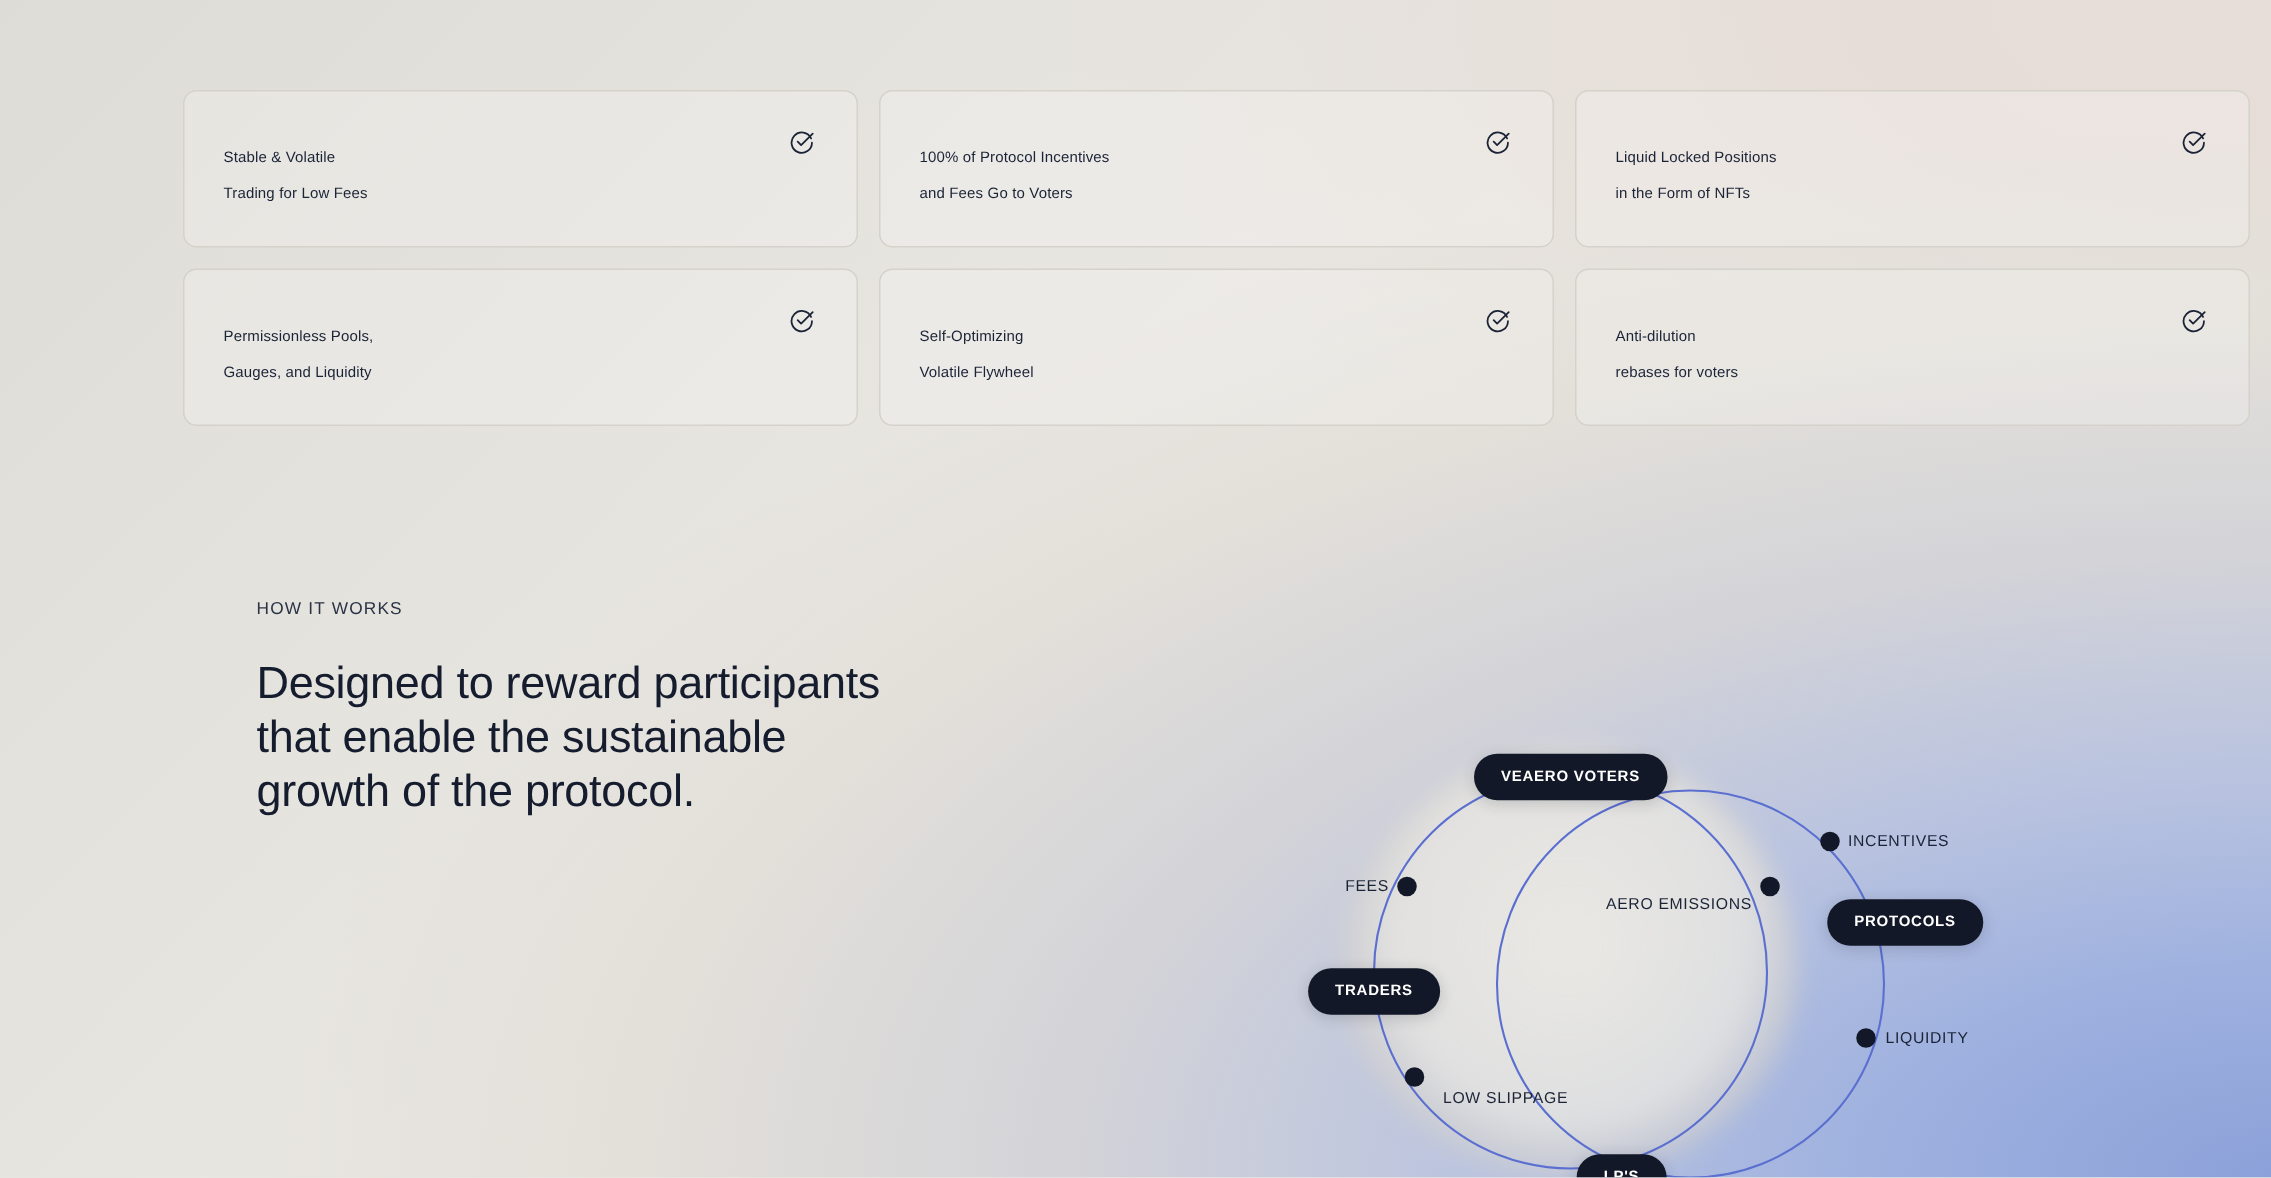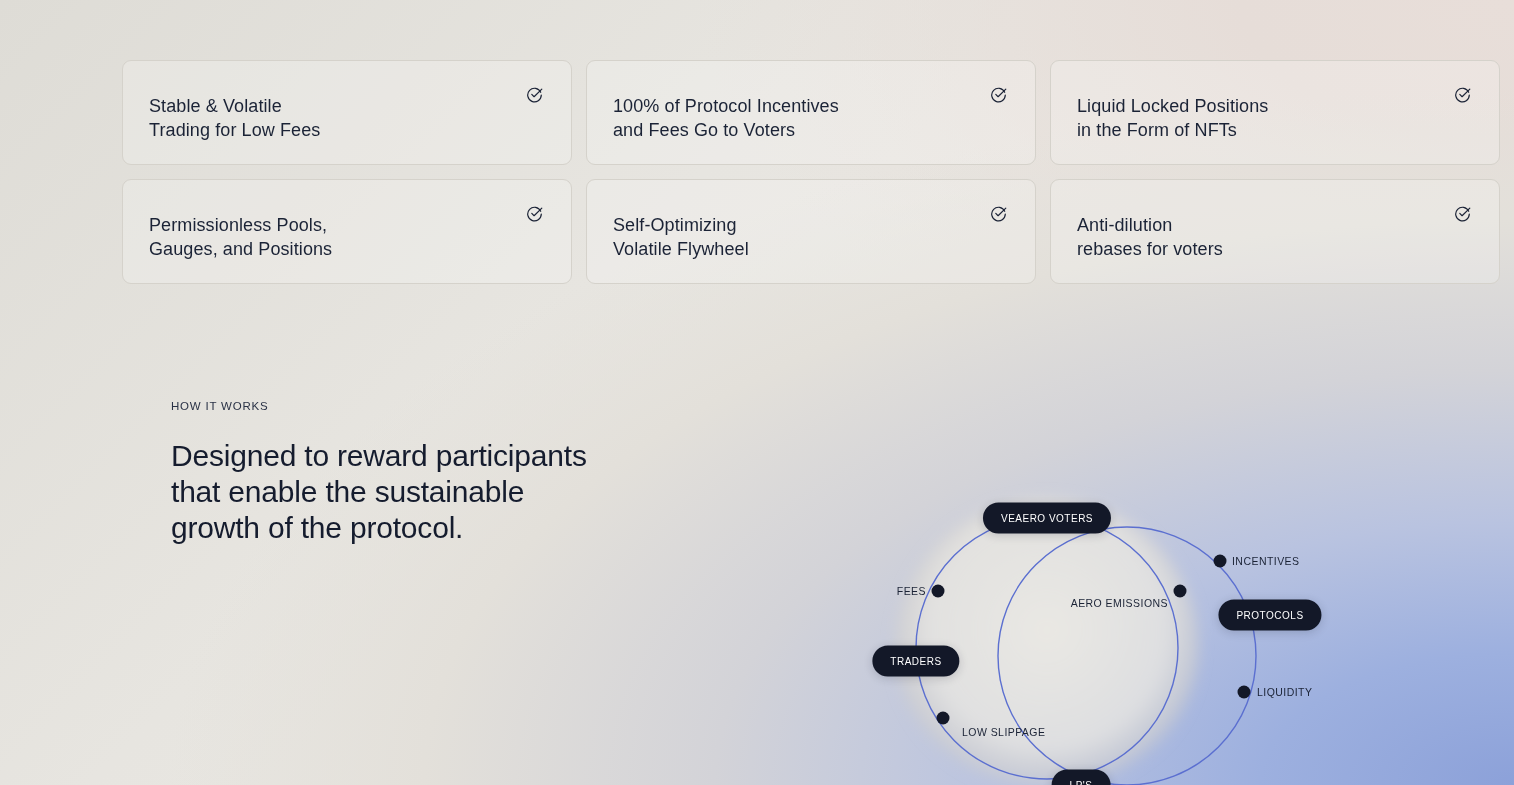--- a/index.html
+++ b/index.html
@@ -36,21 +36,21 @@
   }
   .card {
     position:relative;
     height:105px;
     border:1px solid #d5d2cb;
     border-radius:9px;
     background:rgba(255,255,255,0.22);
     padding:33px 0 0 26px;
   }
   .card-text {
-    font-size:18px;
+    font-size:10px;
     line-height:24px;
     color:#1b2336;
     letter-spacing:0.1px;
     white-space:pre-line;
   }
   .check-icon {
     position:absolute;
     top:25px; right:28px;
     width:17px; height:17px;
   }
@@ -85,21 +85,21 @@
     overflow:hidden;
   }
   .diagram svg { position:absolute; left:0; top:0; overflow:visible; }
 
   .pill {
     position:absolute;
     background:#131828;
     color:#ffffff;
     border-radius:999px;
     font-size:10px;
-    font-weight:400;
+    font-weight:700;
     letter-spacing:0.5px;
     text-transform:uppercase;
     display:flex;
     align-items:center;
     justify-content:center;
     height:31px;
     padding:0 18px;
     white-space:nowrap;
     box-shadow:0 2px 10px rgba(20,25,45,0.18);
     transform:translate(-50%, -50%);
@@ -152,21 +152,21 @@
     <span class="check-icon">
       <svg viewBox="0 0 20 20" fill="none" stroke="#1b2336" stroke-width="1.4" stroke-linecap="round" stroke-linejoin="round">
         <path d="M17.3 7.4a8 8 0 1 0 .7 3.3"></path>
         <path d="M6.8 9.9l2.7 2.7L18.6 3.6"></path>
       </svg>
     </span>
   </div>
 
   <div class="card">
     <div class="card-text">Permissionless Pools,
-Gauges, and Positions</div>
+Gauges, and Liquidity</div>
     <span class="check-icon">
       <svg viewBox="0 0 20 20" fill="none" stroke="#1b2336" stroke-width="1.4" stroke-linecap="round" stroke-linejoin="round">
         <path d="M17.3 7.4a8 8 0 1 0 .7 3.3"></path>
         <path d="M6.8 9.9l2.7 2.7L18.6 3.6"></path>
       </svg>
     </span>
   </div>
 
   <div class="card">
     <div class="card-text">Self-Optimizing

